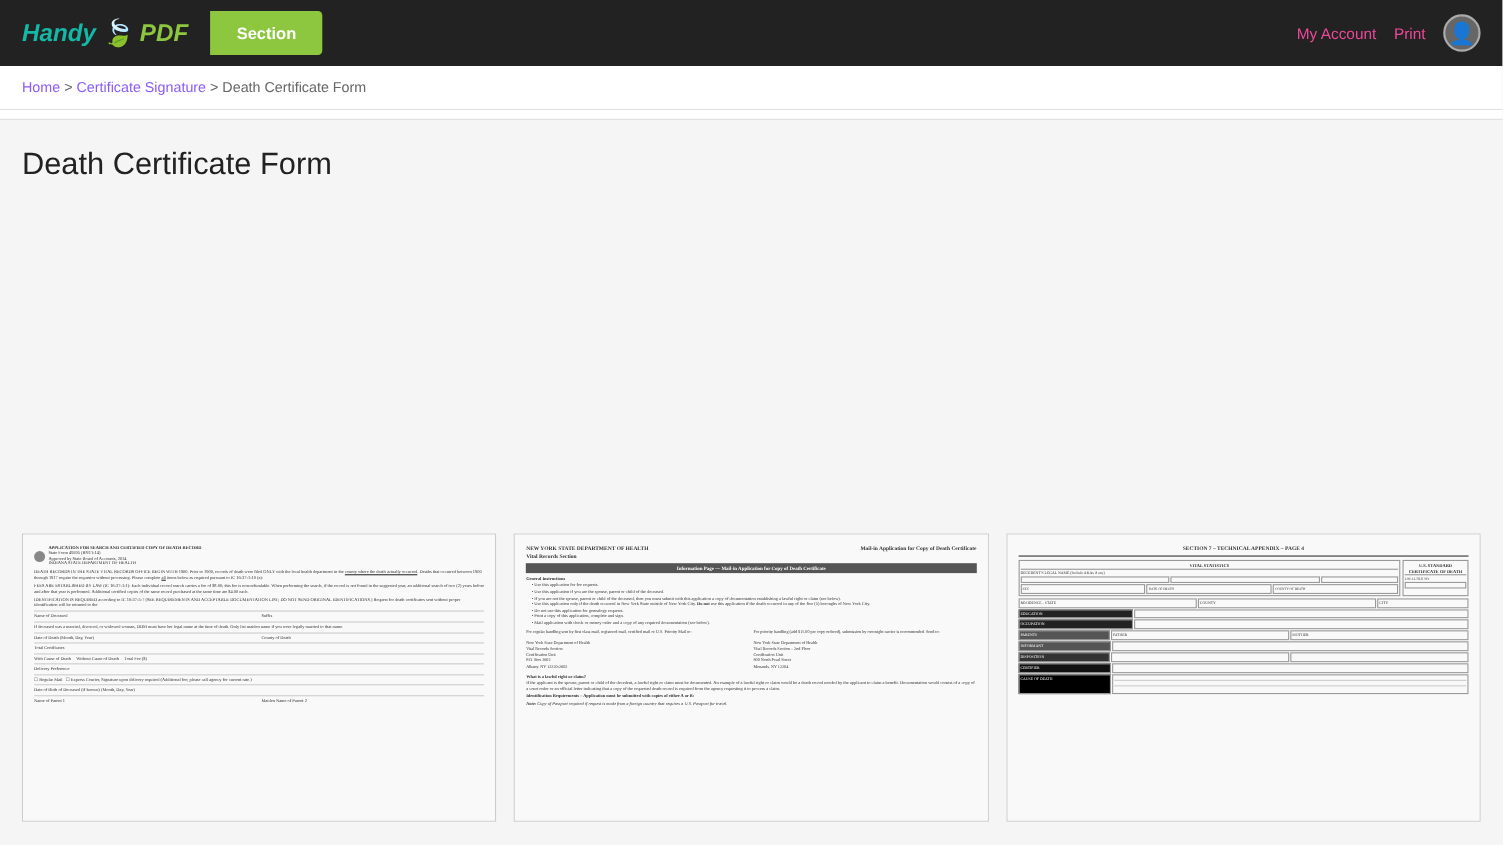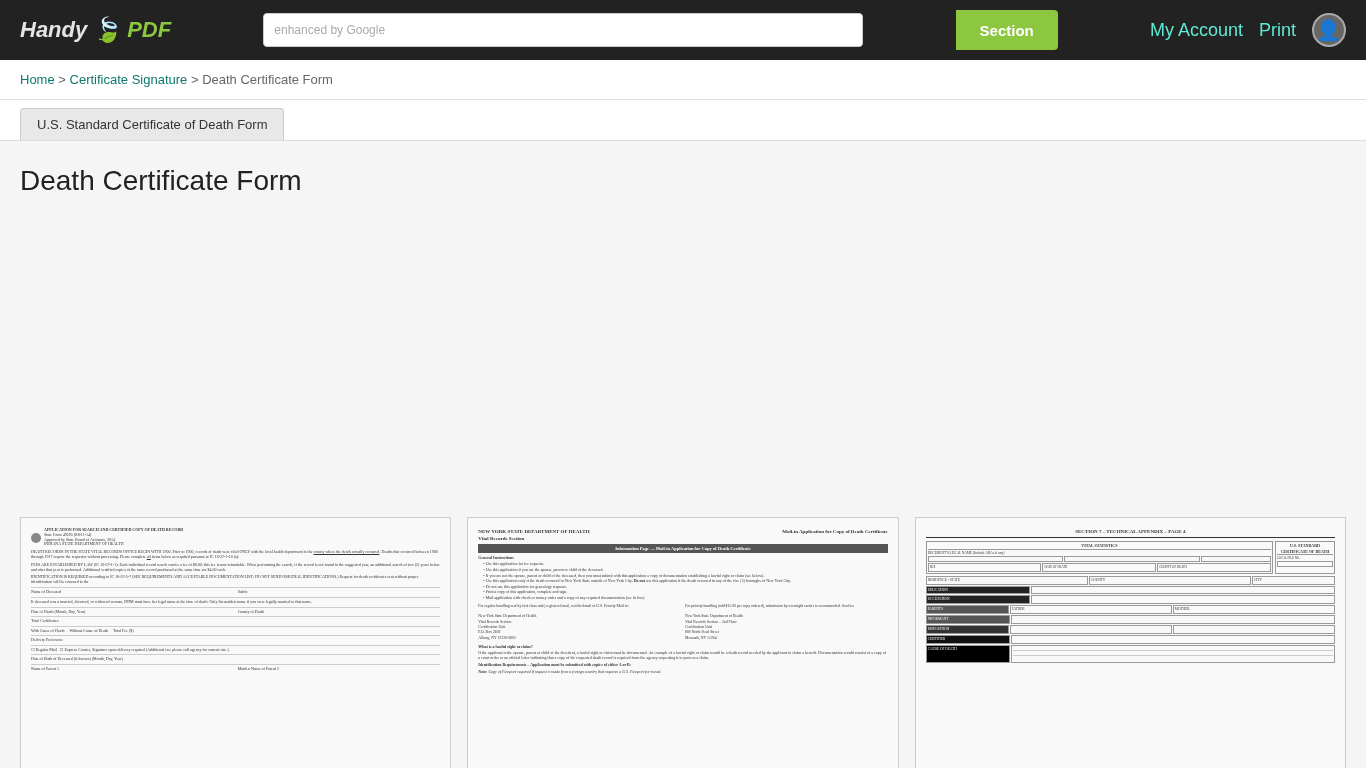--- a/index.html
+++ b/index.html
@@ -14,21 +14,21 @@
       height: 60px;
       gap: 20px;
     }
     .logo {
       display: flex;
       align-items: center;
       gap: 4px;
       flex-shrink: 0;
     }
     .logo-text-handy {
-      color: #e5e5e5;
+      color: #14b8a6;
       font-size: 22px;
       font-style: italic;
       font-weight: bold;
     }
     .logo-text-pdf {
       color: #8dc63f;
       font-size: 22px;
       font-style: italic;
       font-weight: bold;
     }
@@ -73,23 +73,23 @@
       border-radius: 0 4px 4px 0;
     }
     .header-nav {
       display: flex;
       align-items: center;
       gap: 16px;
       flex-shrink: 0;
       margin-left: auto;
     }
     .header-nav a {
-      color: #5eead4;
+      color: #ec4899;
       text-decoration: none;
-      font-size: 18px;
+      font-size: 14px;
     }
     .user-avatar {
       width: 34px;
       height: 34px;
       border-radius: 50%;
       border: 2px solid #aaa;
       background: #666;
       display: flex;
       align-items: center;
       justify-content: center;
@@ -98,21 +98,21 @@
     }
 
     
     .breadcrumb {
       background: #fff;
       padding: 12px 20px;
       font-size: 13px;
       border-bottom: 1px solid #e0e0e0;
     }
     .breadcrumb a {
-      color: #0f766e;
+      color: #8b5cf6;
       text-decoration: none;
     }
     .breadcrumb span {
       color: #666;
     }
 
     
     .tabs-bar {
       background: #fff;
       display: flex;
@@ -251,44 +251,39 @@
 </head>
 <body>
 
 <header class="header">
   <div class="logo">
     <span class="logo-text-handy">Handy</span>
     <span class="logo-icon">🍃</span>
     <span class="logo-text-pdf">PDF</span>
   </div>
 
-  <div class="search-bar">
-    <span class="search-bar-label">enhanced by Google</span>
-    <input type="text" style="">
-  </div>
 
   <button class="search-button">Section</button>
 
   <nav class="header-nav">
     <a href="#">My Account</a>
     <a href="#">Print</a>
     <div class="user-avatar">👤</div>
   </nav>
 </header>
 
 <nav class="breadcrumb">
   <a href="#">Home</a>
   <span> &gt; </span>
   <a href="#">Certificate Signature</a>
   <span> &gt; </span>
   <span>Death Certificate Form</span>
 </nav>
 
 <div class="tabs-bar">
-  <div class="tab-item">U.S. Standard Certificate of Death Form</div>
 </div>
 
 <div class="main-content">
   <h1 class="page-title">Death Certificate Form</h1>
 
   <div class="empty-area"></div>
 
   <div class="doc-preview-row">
 
     <div class="doc-preview-card">

